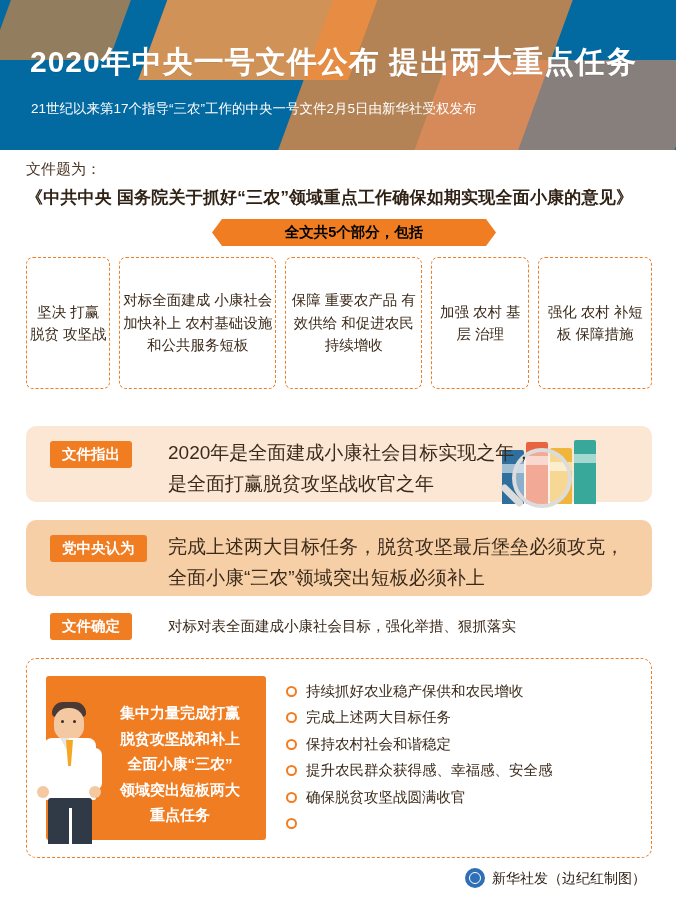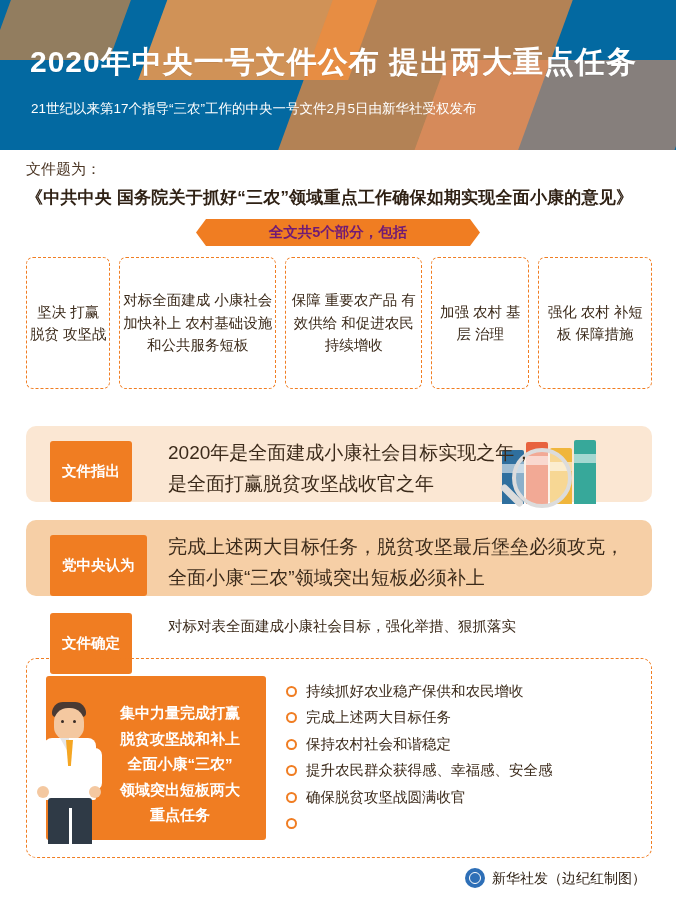--- a/index.html
+++ b/index.html
@@ -108,25 +108,25 @@
     color: #2f2114;
     font-weight: bold;
     letter-spacing: 0.2px;
     white-space: nowrap;
   }
 
   
   .ribbon {
     position: absolute;
     top: 219px;
-    left: 196px;
+    left: 212px;
     width: 284px;
     height: 27px;
     background: #f07d22;
-    color: #701a75;
+    color: #000000;
     font-size: 14.5px;
     font-weight: bold;
     display: flex;
     align-items: center;
     justify-content: center;
     clip-path: polygon(10px 0, calc(100% - 10px) 0, 100% 50%, calc(100% - 10px) 100%, 10px 100%, 0 50%);
   }
 
   
   .cards {
@@ -177,21 +177,21 @@
     height: 76px;
     background: #f6cfa6;
     overflow: hidden;
   }
   .tag {
     position: absolute;
     background: #f07d22;
     color: #ffffff;
     font-size: 14.5px;
     font-weight: bold;
-    padding: 21px 12px;
+    padding: 4px 12px;
     border-radius: 3px;
     white-space: nowrap;
   }
   .tag-1 { top: 441px; left: 50px; }
   .tag-2 { top: 535px; left: 50px; }
   .tag-3 { top: 613px; left: 50px; }
   .stmt-text {
     position: absolute;
     font-size: 19px;
     line-height: 1.65;

